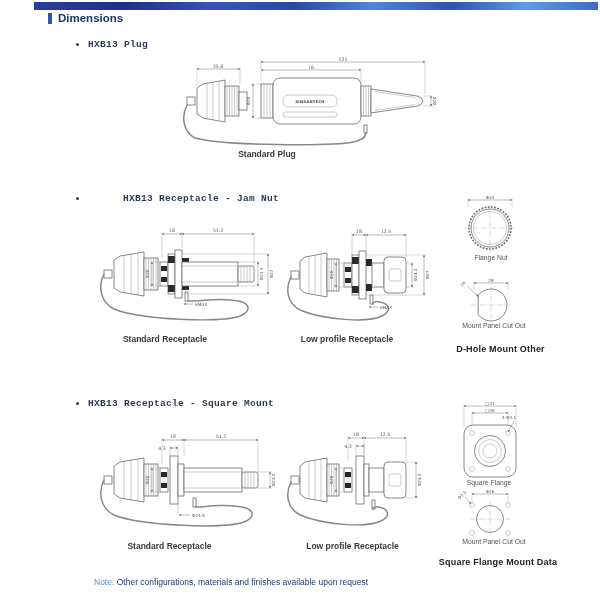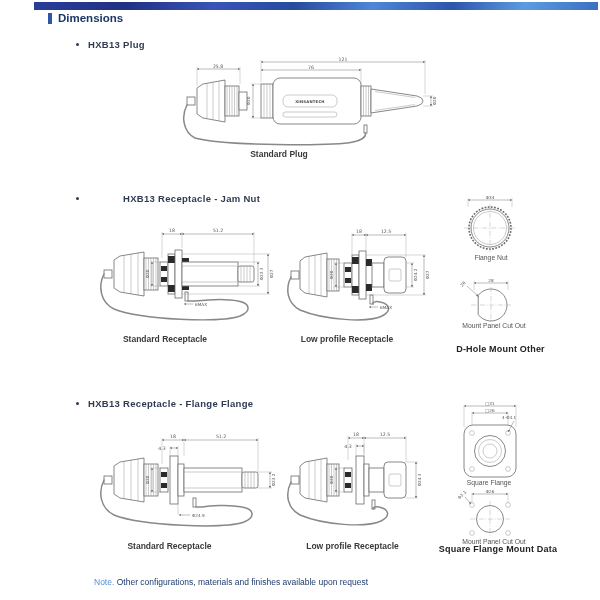--- a/index.html
+++ b/index.html
@@ -5,21 +5,21 @@
   html,body{margin:0;padding:0;}
   body{width:600px;height:600px;background:#ffffff;position:relative;
        font-family:"Liberation Sans",sans-serif;overflow:hidden;}
   .abs{position:absolute;}
   
   .topbar{left:34px;top:2px;width:564px;height:8px;
     background:linear-gradient(100deg,#2a3d9b 0%,#203083 16%,#3954b8 32%,#274a9e 46%,#4f86d6 60%,#2c55ab 74%,#5d9be0 87%,#3a6fc0 100%);}
   
   .h1{left:48px;top:12px;font-size:11.5px;font-weight:bold;color:#1c3668;display:flex;align-items:flex-end;}
   .h1 .bar{display:inline-block;width:4px;height:11px;background:#2f55a8;margin-right:6px;}
-  .h2{font-size:9.5px;font-weight:bold;color:#2e3b52;display:flex;align-items:center;letter-spacing:.3px;}
+  .h2{font-size:9.5px;font-weight:bold;color:#2e3b52;display:flex;align-items:center;letter-spacing:.3px;font-family:Liberation Mono, monospace;}
   .h2 .dot{display:inline-block;width:3px;height:3px;border-radius:50%;background:#2e3b52;margin-right:9px;}
   .cap{font-size:8.5px;font-weight:bold;color:#3a3a3a;text-align:center;}
   .lbl{font-size:6.8px;color:#555;text-align:center;}
   .mtitle{font-size:9px;font-weight:bold;color:#222;text-align:center;letter-spacing:.2px;}
   .note{font-size:8.5px;color:#1f3a6e;}
   .note .nl{color:#5b8fd6;text-align:center;}
   
   svg{overflow:visible;}
   .part{fill:#fff;stroke:#6a6a6a;stroke-width:.8;}
   .thin{fill:none;stroke:#8a8a8a;stroke-width:.45;}
@@ -89,21 +89,21 @@
   <text class="dt" x="35" y="11.5">25.8</text>
   <line class="ext" x1="78" y1="28" x2="68" y2="28"></line>
     <line class="ext" x1="78" y1="62" x2="68" y2="62"></line>
   <line class="dim" x1="70" y1="28" x2="70" y2="62" marker-start="url(#mp)" marker-end="url(#mp)"></line>
   <text class="dts" x="67" y="45" transform="rotate(-90 67 45)">Φ30</text>
   <line class="ext" x1="240" y1="40" x2="250" y2="40"></line>
     <line class="ext" x1="240" y1="50" x2="250" y2="50"></line>
   <line class="dim" x1="248" y1="40" x2="248" y2="50" marker-start="url(#mp)" marker-end="url(#mp)"></line>
   <text class="dts" x="253" y="45" transform="rotate(-90 253 45)">Φ20</text>
 </svg>
-<div class="abs cap" style="left:204px;top:149px;width:150px;">Standard Plug</div>
+<div class="abs cap" style="left:192px;top:149px;width:150px;">Standard Plug</div>
 
 <div class="abs h2" style="left:76px;top:193px;gap:35px;">
   <span class="dot"></span>
   <span>HXB13 Receptacle - Jam Nut</span>
 </div>
 
 <svg class="abs" style="left:98px;top:212px;" width="180" height="125" viewBox="0 0 180 125">
   <defs>
       <marker id="mj1" viewBox="0 0 6 6" refX="5.5" refY="3" markerWidth="5" markerHeight="5" orient="auto-start-reverse">
         <path d="M0,0 L6,3 L0,6 Z" fill="#777"></path>
@@ -232,21 +232,21 @@
   <path class="part" fill="none" d="M24.2,17.4 A16,16 0 1 1 24.2,36.6 L24.2,17.4 Z"></path>
   <path class="cl" d="M37,9 V45 M17,27 H57"></path>
   <line class="dim" x1="24.5" y1="18.5" x2="13" y2="8" marker-start="url(#md)"></line>
   <text class="dts" x="10" y="7" transform="rotate(-45 10 7)">26</text>
 </svg>
 <div class="abs lbl" style="left:444px;top:322px;width:100px;">Mount Panel Cut Out</div>
 <div class="abs mtitle" style="left:438px;top:344px;width:125px;">D-Hole Mount Other</div>
 
 <div class="abs h2" style="left:76px;top:398px;">
   <span class="dot"></span>
-  <span>HXB13 Receptacle - Flange Flange</span>
+  <span>HXB13 Receptacle - Square Mount</span>
 </div>
 
 <svg class="abs" style="left:98px;top:418px;" width="185" height="125" viewBox="0 0 185 125">
   <defs>
       <marker id="ms1" viewBox="0 0 6 6" refX="5.5" refY="3" markerWidth="5" markerHeight="5" orient="auto-start-reverse">
         <path d="M0,0 L6,3 L0,6 Z" fill="#777"></path>
       </marker>
     </defs>
   <rect class="part" x="6" y="58" width="8" height="8"></rect>
   <path class="part" d="M16,48 L22,44 L46,40 L46,84 L22,80 L16,76 Z"></path>
@@ -372,18 +372,18 @@
   <circle class="thin" cx="14" cy="16" r="2.4"></circle>
     <circle class="thin" cx="50" cy="16" r="2.4"></circle>
   <circle class="thin" cx="14" cy="44" r="2.4"></circle>
     <circle class="thin" cx="50" cy="44" r="2.4"></circle>
   <circle class="part" fill="none" cx="32" cy="30" r="13.5"></circle>
   <path class="cl" d="M32,12 V48 M12,30 H52"></path>
   <line class="dim" x1="13" y1="15" x2="7" y2="8" marker-start="url(#mc)"></line>
   <text class="dts" x="5" y="7" transform="rotate(-45 5 7)">Φ3.1</text>
 </svg>
 <div class="abs lbl" style="left:444px;top:538px;width:100px;">Mount Panel Cut Out</div>
-<div class="abs mtitle" style="left:428px;top:544px;width:140px;">Square Flange Mount Data</div>
+<div class="abs mtitle" style="left:428px;top:557px;width:140px;">Square Flange Mount Data</div>
 
 <div class="abs note" style="left:94px;top:577px;">
   <span class="nl">Note.</span>
   <span>Other configurations, materials and finishes available upon request</span>
 </div>
 
 </body></html>

